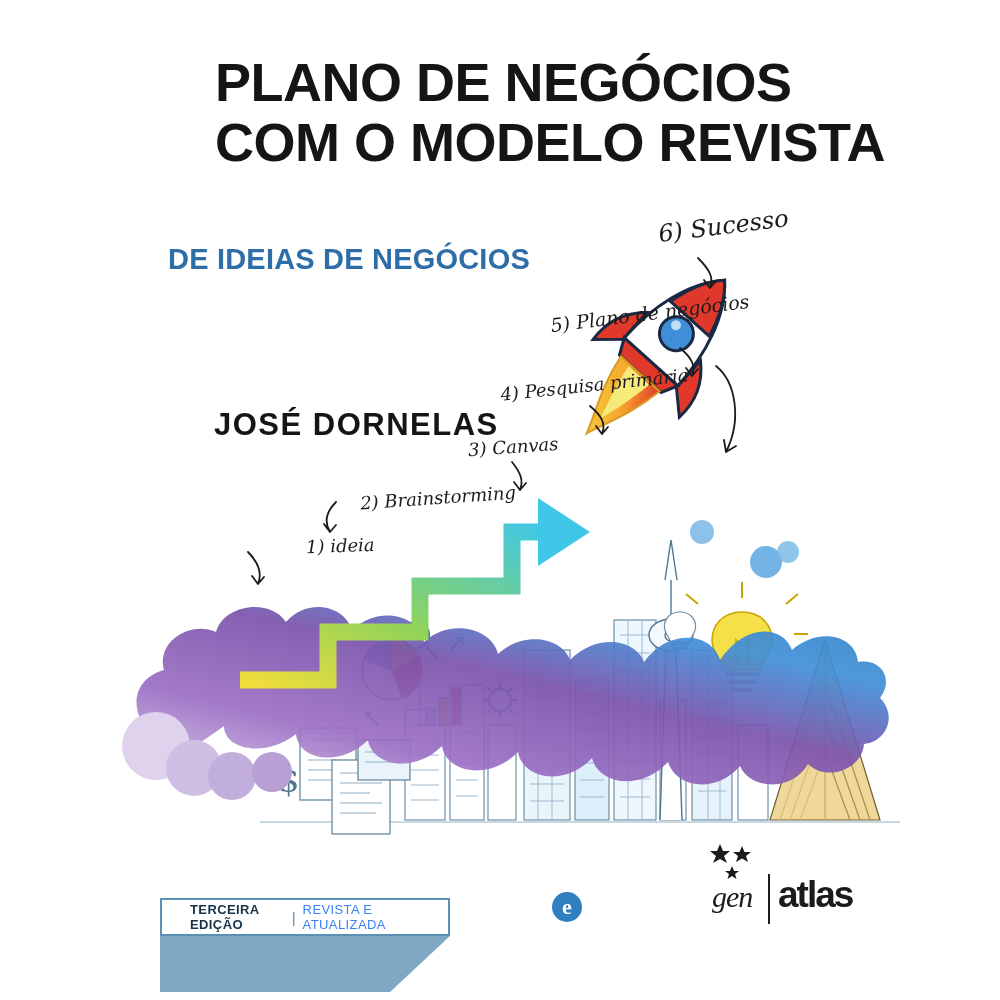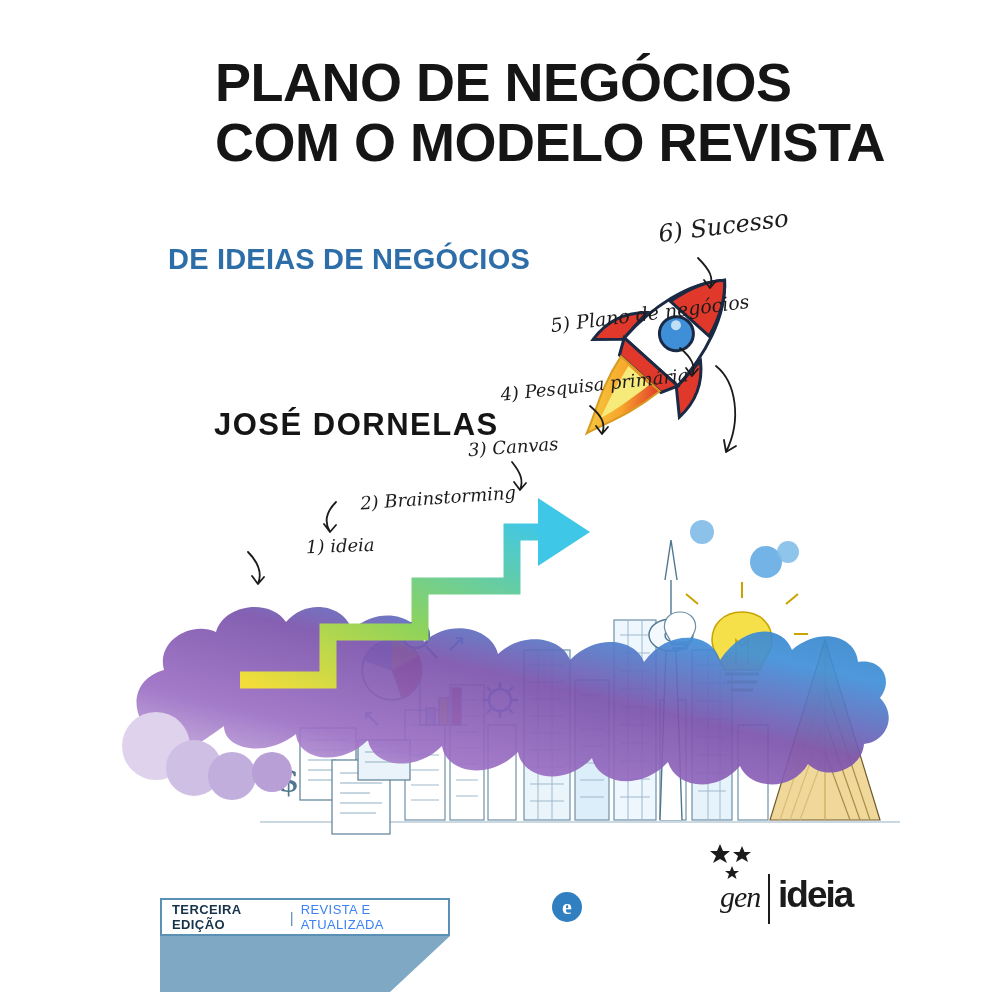--- a/index.html
+++ b/index.html
@@ -89,21 +89,21 @@
     position: absolute;
     left: 160px;
     top: 898px;
     width: 290px;
     height: 38px;
     border: 2px solid #5b90b5;
     background: #ffffff;
     display: flex;
     align-items: center;
     box-sizing: border-box;
-    padding: 0 10px;
+    padding: 0 28px;
   }
   .edition-strong {
     font-family: "Liberation Sans", sans-serif;
     font-weight: bold;
     font-size: 13px;
     letter-spacing: 0.4px;
     color: #16334a;
   }
   .edition-sep {
     color: #5b90b5;
@@ -156,21 +156,21 @@
 
   .gen-atlas {
     position: absolute;
     left: 700px;
     top: 840px;
     width: 145px;
     height: 95px;
   }
   .gen-word {
     position: absolute;
-    left: 20px;
+    left: 12px;
     top: 40px;
     font-family: "Liberation Serif", serif;
     font-size: 30px;
     font-style: italic;
     color: #1b1b1b;
     letter-spacing: -1px;
   }
   .atlas-word {
     position: absolute;
     left: 78px;
@@ -440,16 +440,16 @@
   </div>
 
   <div class="gen-atlas">
     <svg class="gen-stars" viewBox="0 0 58 36" xmlns="http://www.w3.org/2000/svg">
       <path d="M12 0 L15 7 L22 7 L16 12 L19 19 L12 15 L5 19 L8 12 L2 7 L9 7 Z" fill="#1b1b1b"></path>
       <path d="M34 2 L36.5 8 L43 8 L38 12 L40 18 L34 14.5 L28 18 L30 12 L25 8 L31.5 8 Z" fill="#1b1b1b"></path>
       <path d="M24 22 L26 27 L31 27 L27 30 L28.5 35 L24 32 L19.5 35 L21 30 L17 27 L22 27 Z" fill="#1b1b1b"></path>
     </svg>
     <span class="gen-word">gen</span>
     <span class="gen-divider"></span>
-    <span class="atlas-word">ideia</span>
+    <span class="atlas-word">atlas</span>
   </div>
 
 </div>
 
 </body></html>

